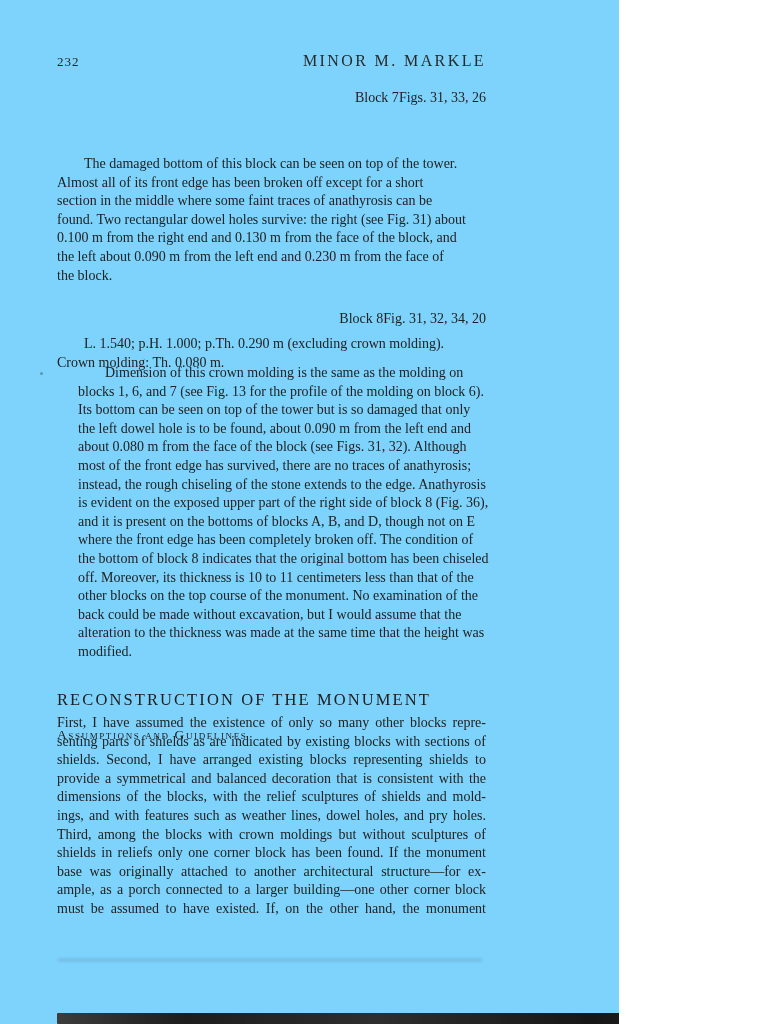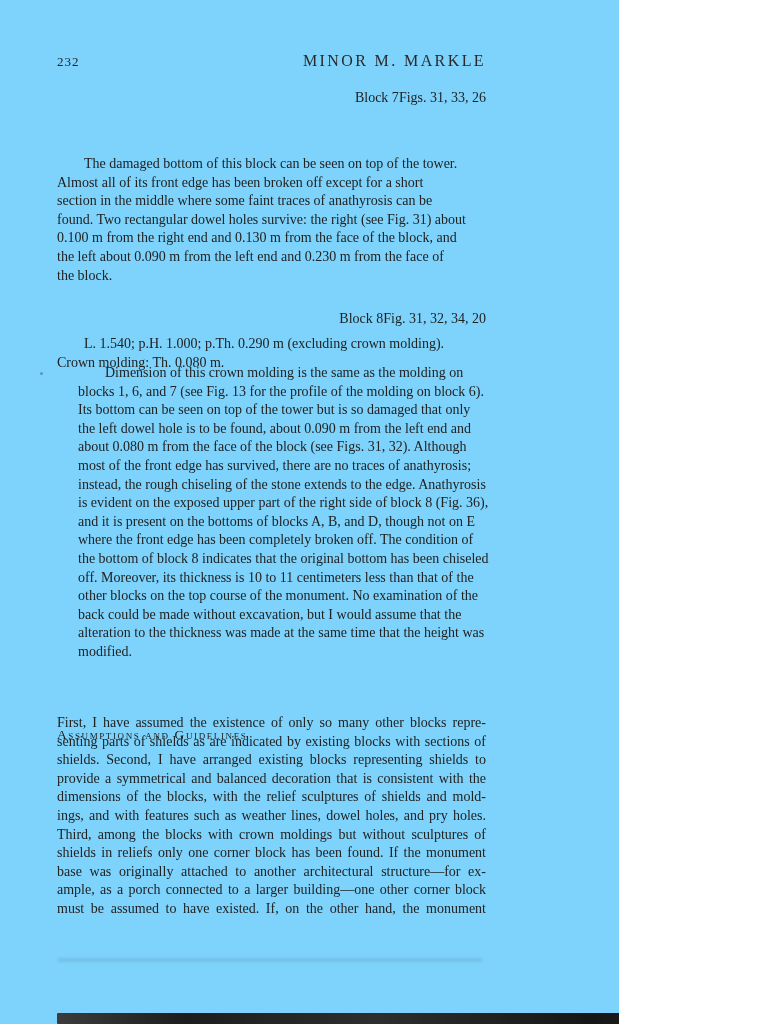--- a/index.html
+++ b/index.html
@@ -150,20 +150,21 @@
 is evident on the exposed upper part of the right side of block 8 (Fig. 36),
 and it is present on the bottoms of blocks A, B, and D, though not on E
 where the front edge has been completely broken off. The condition of
 the bottom of block 8 indicates that the original bottom has been chiseled
 off. Moreover, its thickness is 10 to 11 centimeters less than that of the
 other blocks on the top course of the monument. No examination of the
 back could be made without excavation, but I would assume that the
 alteration to the thickness was made at the same time that the height was
 modified.</div>
 
+  <div class="abs section-heading">RECONSTRUCTION OF THE MONUMENT</div>
 
   <div class="abs sub-heading">Assumptions and Guidelines</div>
 
   <div class="abs para justified" style="top:714px;">First, I have assumed the existence of only so many other blocks repre-
 senting parts of shields as are indicated by existing blocks with sections of
 shields. Second, I have arranged existing blocks representing shields to
 provide a symmetrical and balanced decoration that is consistent with the
 dimensions of the blocks, with the relief sculptures of shields and mold-
 ings, and with features such as weather lines, dowel holes, and pry holes.
 Third, among the blocks with crown moldings but without sculptures of

